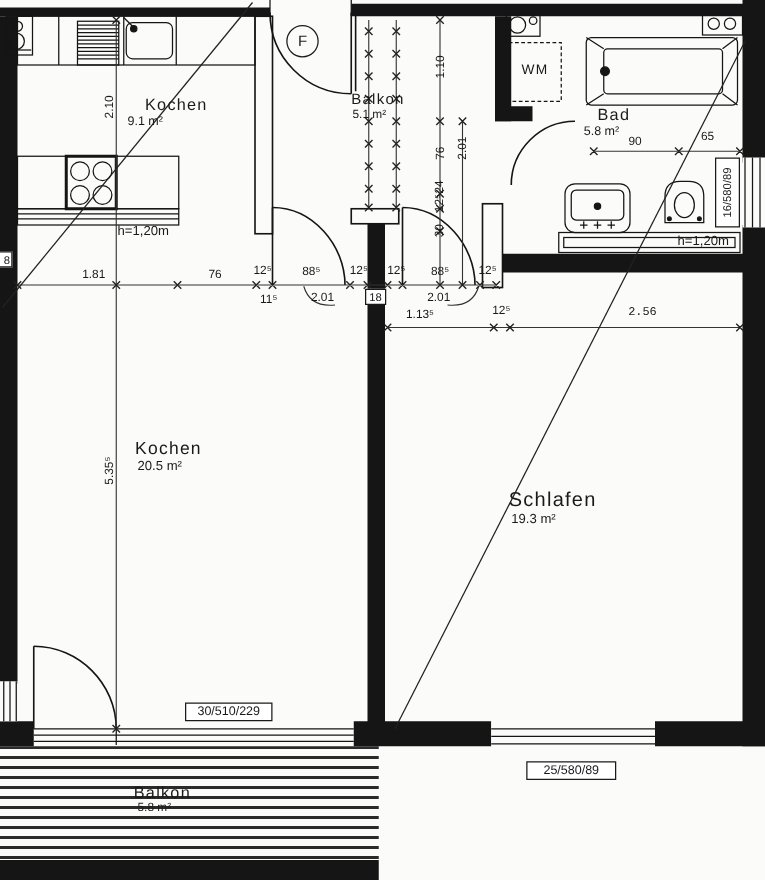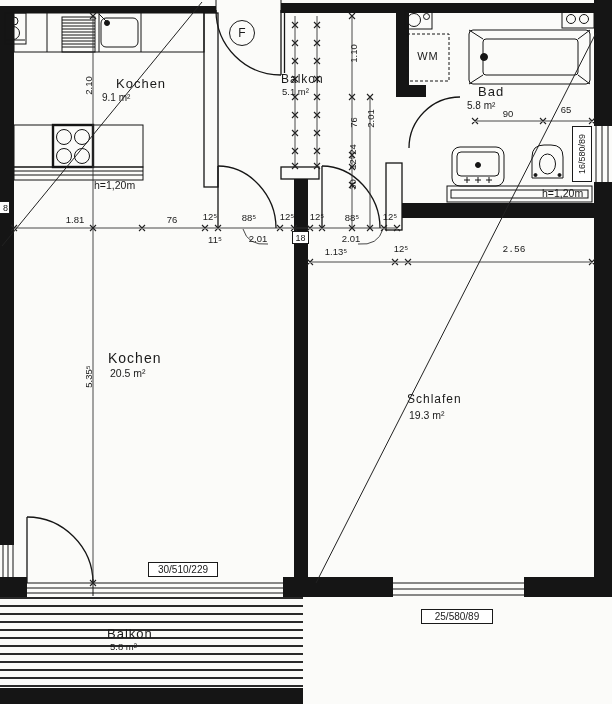--- a/index.html
+++ b/index.html
@@ -169,21 +169,21 @@
   <div class="fcircle">F</div>
 
   <span class="txt room-name" style="left:100px;top:76px;margin-left:16px;">Kochen</span>
   <span class="txt room-area" style="left:102px;top:92px;">9.1 m²</span>
   <span class="txt room-name" style="left:281px;top:72px;font-size:12px;">Balkon</span>
   <span class="txt room-area" style="left:282px;top:86px;font-size:9.5px;">5.1 m²</span>
   <span class="txt room-name" style="left:478px;top:84px;text-align:right;">Bad</span>
   <span class="txt room-area" style="left:467px;top:100px;">5.8 m²</span>
   <span class="txt room-name" style="left:108px;top:350px;font-size:14px;">Kochen</span>
   <span class="txt room-area" style="left:110px;top:367px;font-size:10.5px;">20.5 m²</span>
-  <span class="txt room-name" style="left:407px;top:392px;font-size:12px;">Schlafen</span>
+  <span class="txt room-name" style="left:407px;top:392px;font-size:16px;">Schlafen</span>
   <span class="txt room-area" style="left:409px;top:409px;font-size:10.5px;">19.3 m²</span>
   <span class="txt room-name" style="left:107px;top:626px;">Balkon</span>
   <span class="txt room-area" style="left:110px;top:641px;font-size:9.5px;">5.8 m²</span>
 
   <span class="wmtxt">WM</span>
 
   <span class="txt" style="left:94px;top:179px;font-size:10.5px;">h=1,20m</span>
   <span class="txt" style="left:542px;top:187px;font-size:10.5px;">h=1,20m</span>
 
   <span class="dh" style="left:75px;top:214px;">1.81</span>

